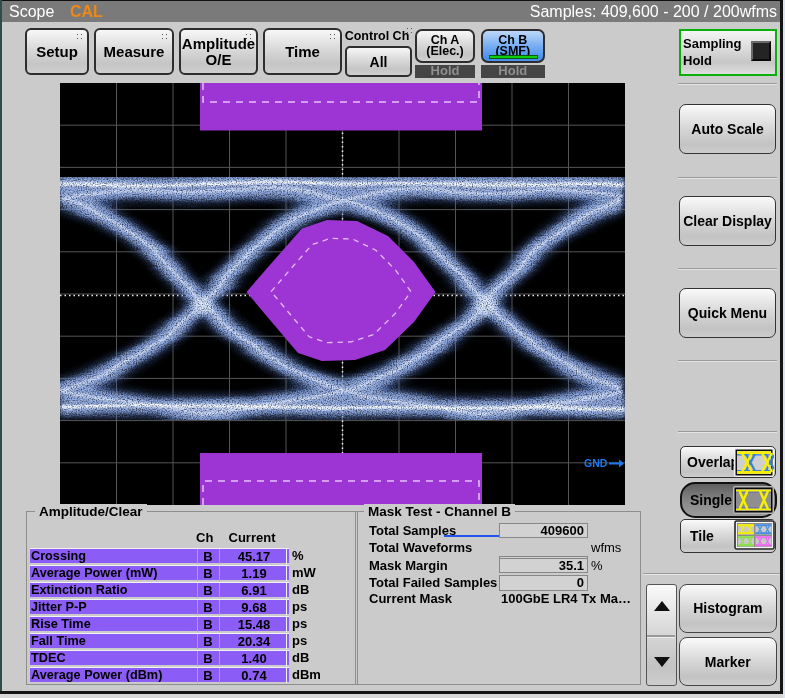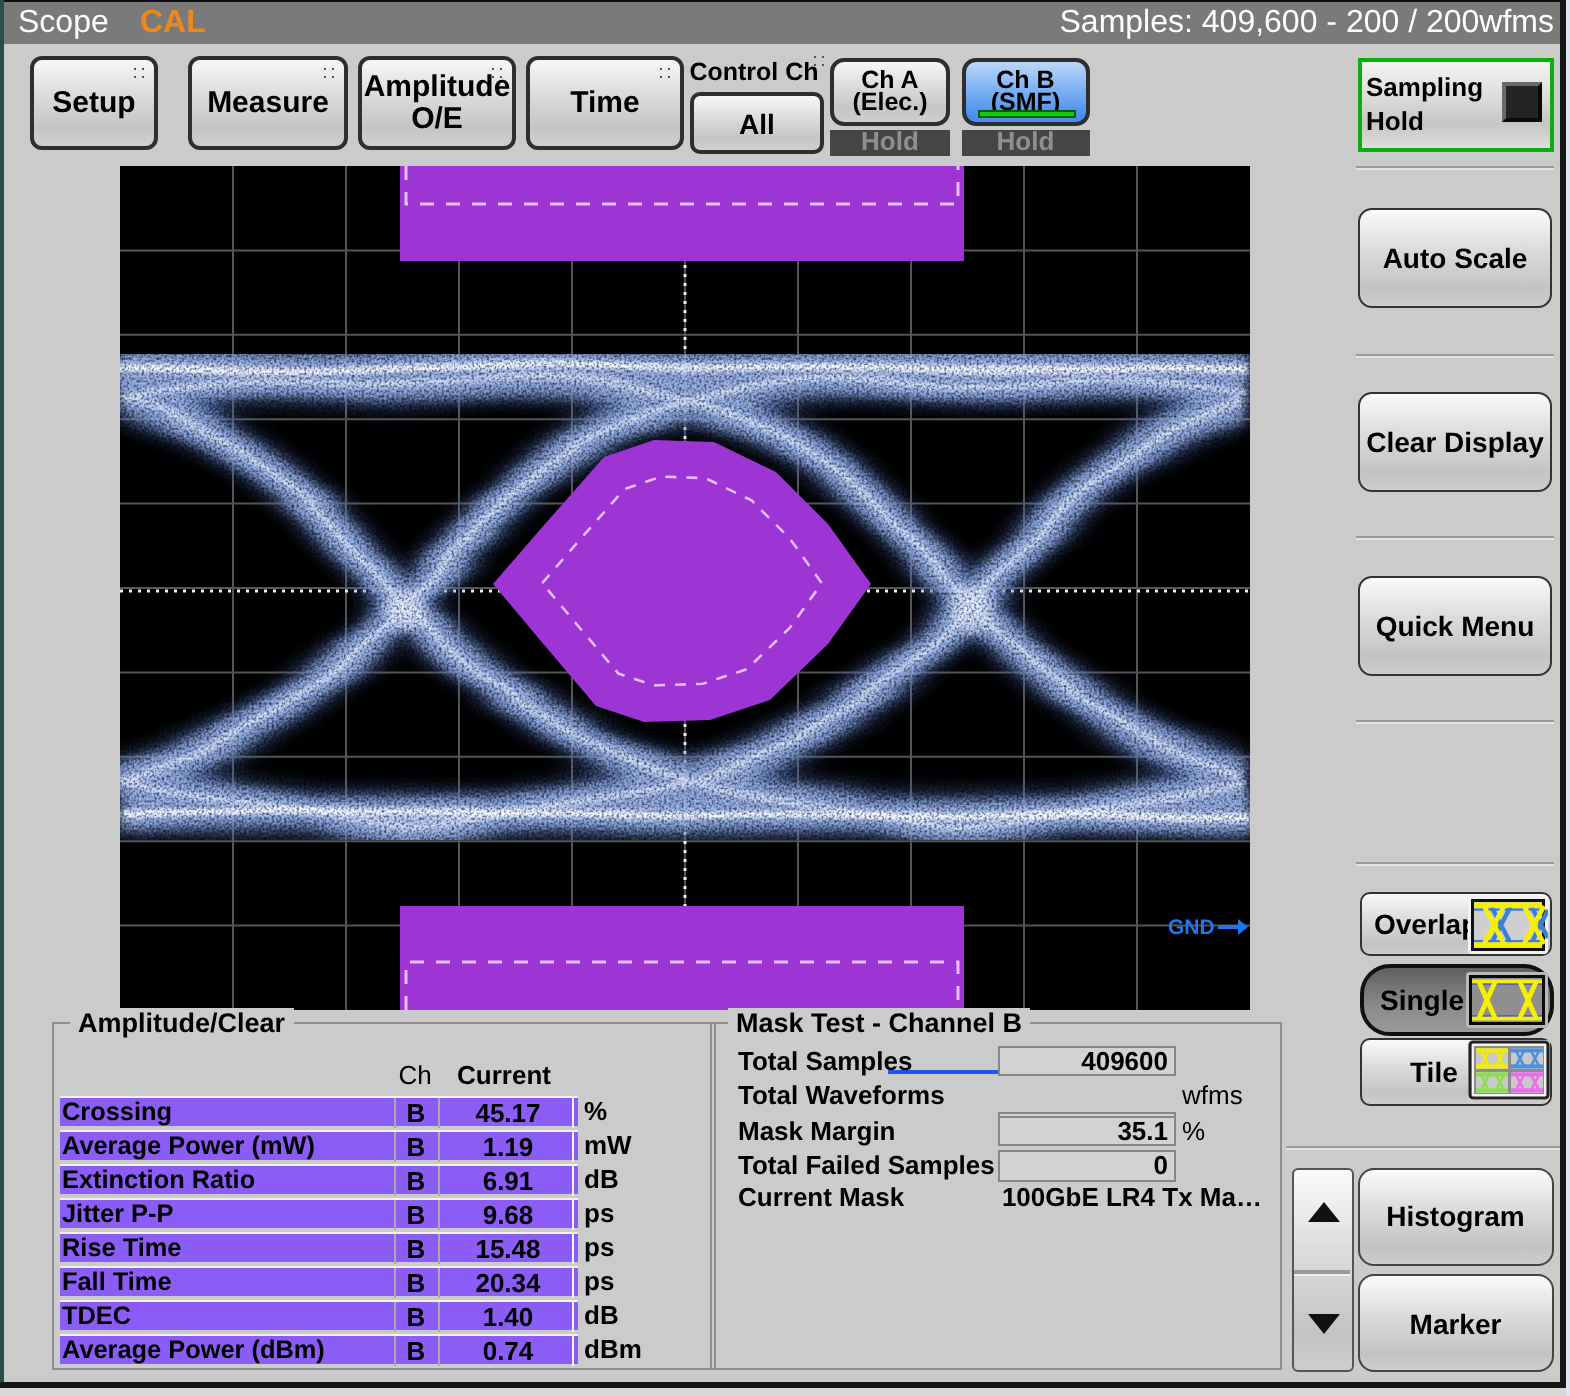--- a/index.html
+++ b/index.html
@@ -32,21 +32,21 @@
 <div class="abs" style="left:783px;top:0;width:2px;height:698px;background:#dce6f2"></div>
 <div class="abs" style="left:0;top:691px;width:783px;height:2.5px;background:#151515"></div>
 <div class="abs" style="left:0;top:693.5px;width:783px;height:4.5px;background:#d8d8d8"></div>
 
 <div class="abs titlebar">
     <span style="position:absolute;left:7px">Scope</span>
     <span style="position:absolute;left:68px;color:#ef8818;font-weight:bold">CAL</span>
     <span style="position:absolute;right:3px">Samples: 409,600 - 200 / 200wfms</span>
   </div>
 
-<div class="btn" style="left:15px;top:28px;width:64px;height:47px">Setup<span class="grip"></span></div>
+<div class="btn" style="left:25px;top:28px;width:64px;height:47px">Setup<span class="grip"></span></div>
 <div class="btn" style="left:94px;top:28px;width:80px;height:47px">Measure<span class="grip"></span></div>
 <div class="btn" style="left:179px;top:28px;width:79px;height:47px">Amplitude<br>O/E<span class="grip"></span></div>
 <div class="btn" style="left:263px;top:28px;width:79px;height:47px">Time<span class="grip"></span></div>
 <div class="abs" style="left:344px;top:29px;width:66px;height:14px;font-weight:bold;font-size:12.5px;text-align:center;white-space:nowrap">Control Ch<span class="grip" style="right:-3px;top:-2px"></span></div>
 <div class="btn" style="left:345px;top:46px;width:67px;height:31px;border-radius:5px;font-size:14px">All</div>
 <div class="btn" style="left:415px;top:28.5px;width:60px;height:34px;border-radius:7px;font-size:12.5px;line-height:11.5px;display:block;padding-top:4px">Ch A<br>(Elec.)</div>
 <div class="btn" style="left:481px;top:28.5px;width:63.5px;height:34px;border-radius:7px;font-size:12.5px;line-height:11.5px;background:linear-gradient(#bdd8f8,#7eb2f3 45%,#488fee 90%);display:block;padding-top:4px">Ch B<br>(SMF)<span style="position:absolute;left:6px;bottom:2px;width:49px;height:3.5px;background:#0ecb0e;border:1px solid #0a5c0a"></span></div>
 <div class="hold" style="left:415px;top:65px;width:60px;height:12.5px;line-height:12.5px">Hold</div>
 <div class="hold" style="left:481px;top:65px;width:63.5px;height:12.5px;line-height:12.5px">Hold</div>
 
@@ -165,21 +165,21 @@
 <div class="sep" style="left:678px;top:267.5px;width:99px"></div>
 <div class="sep" style="left:678px;top:359.5px;width:99px"></div>
 <div class="sep" style="left:678px;top:431px;width:99px"></div>
 <div class="sep" style="left:643px;top:573px;width:137px"></div>
 
 <div class="sbtn" style="left:679px;top:104px;width:97px;height:50px;font-size:14px">Auto Scale</div>
 <div class="sbtn" style="left:679px;top:196px;width:97px;height:50px;font-size:14px">Clear Display</div>
 <div class="sbtn" style="left:679px;top:288px;width:97px;height:50px;font-size:14px">Quick Menu</div>
 <div class="sbtn" style="left:680px;top:446px;width:96px;height:32px;border-radius:5px;font-size:14px;justify-content:flex-start;padding-left:6px">Overlap</div>
 <div class="sbtn" style="left:680px;top:482px;width:97px;height:35.5px;border-radius:15px;font-size:14px;border:2px solid #111;background:linear-gradient(#5f5f5f,#8b8b8b 60%,#9a9a9a);justify-content:flex-start;padding-left:8px">Single</div>
-<div class="sbtn" style="left:680px;top:519px;width:96px;height:34px;border-radius:5px;font-size:14px;justify-content:flex-start;padding-left:24px">Tile</div>
+<div class="sbtn" style="left:680px;top:519px;width:96px;height:34px;border-radius:5px;font-size:14px;justify-content:flex-start;padding-left:9px">Tile</div>
 
 <svg class="abs" style="left:734px;top:448px" width="40" height="29" viewBox="0 0 40 29">
 <rect x="0" y="0" width="40" height="29" rx="2" fill="#f2f2f2"></rect>
     <rect x="1.5" y="1.5" width="37" height="26" fill="#111"></rect>
 <rect x="3" y="3" width="34" height="23" fill="#cfcfcf"></rect>
 <g stroke="#3b7fd6" stroke-width="2.2" fill="none">
       <path d="M11.5 5 L21.5 24 M21.5 5 L11.5 24 M31.5 5 L40 21 M40 7 L31.5 24"></path>
       <line x1="3" y1="6.8" x2="37" y2="6.8" stroke-width="1.2"></line>
       <line x1="3" y1="22.6" x2="37" y2="22.6" stroke-width="1.2"></line>
     </g>
@@ -237,21 +237,21 @@
 
 <div class="sbtn" style="left:645.5px;top:583.5px;width:31px;height:102.5px;border-radius:3px;border:1px solid #555;flex-direction:column"></div>
 <div class="abs" style="left:647px;top:635px;width:28px;height:1.5px;background:#999;box-shadow:0 1px 0 #eee"></div>
 <div class="abs" style="left:653.5px;top:601px;width:0;height:0;border-left:8px solid transparent;border-right:8px solid transparent;border-bottom:10px solid #111"></div>
 <div class="abs" style="left:653.5px;top:657px;width:0;height:0;border-left:8px solid transparent;border-right:8px solid transparent;border-top:10px solid #111"></div>
 <div class="sbtn" style="left:679px;top:583.5px;width:97.5px;height:49px;border-radius:8px;border:1.5px solid #444;font-size:14px">Histogram</div>
 <div class="sbtn" style="left:679px;top:637px;width:97.5px;height:49px;border-radius:8px;border:1.5px solid #444;font-size:14px">Marker</div>
 
 <div class="fieldset" style="left:26px;top:511px;width:332px;height:174px">
 <span class="legend">Amplitude/Clear</span>
-<div class="abs" style="left:169px;top:18px;width:23px;text-align:center;font-weight:normal;font-size:13px">Ch</div>
+<div class="abs" style="left:169px;top:18px;width:23px;font-weight:bold;font-size:13px">Ch</div>
 <div class="abs" style="left:196px;top:18px;width:58px;text-align:center;font-weight:bold;font-size:13px">Current</div>
 <div class="trow" style="top:35.5px">
       <span class="tl">Crossing</span>
       <span class="tch">B</span>
       <span class="tval">45.17</span>
     </div>
 <div class="tunit" style="top:35.5px">%</div>
 <div class="trow" style="top:52.5px">
       <span class="tl">Average Power (mW)</span>
       <span class="tch">B</span>

